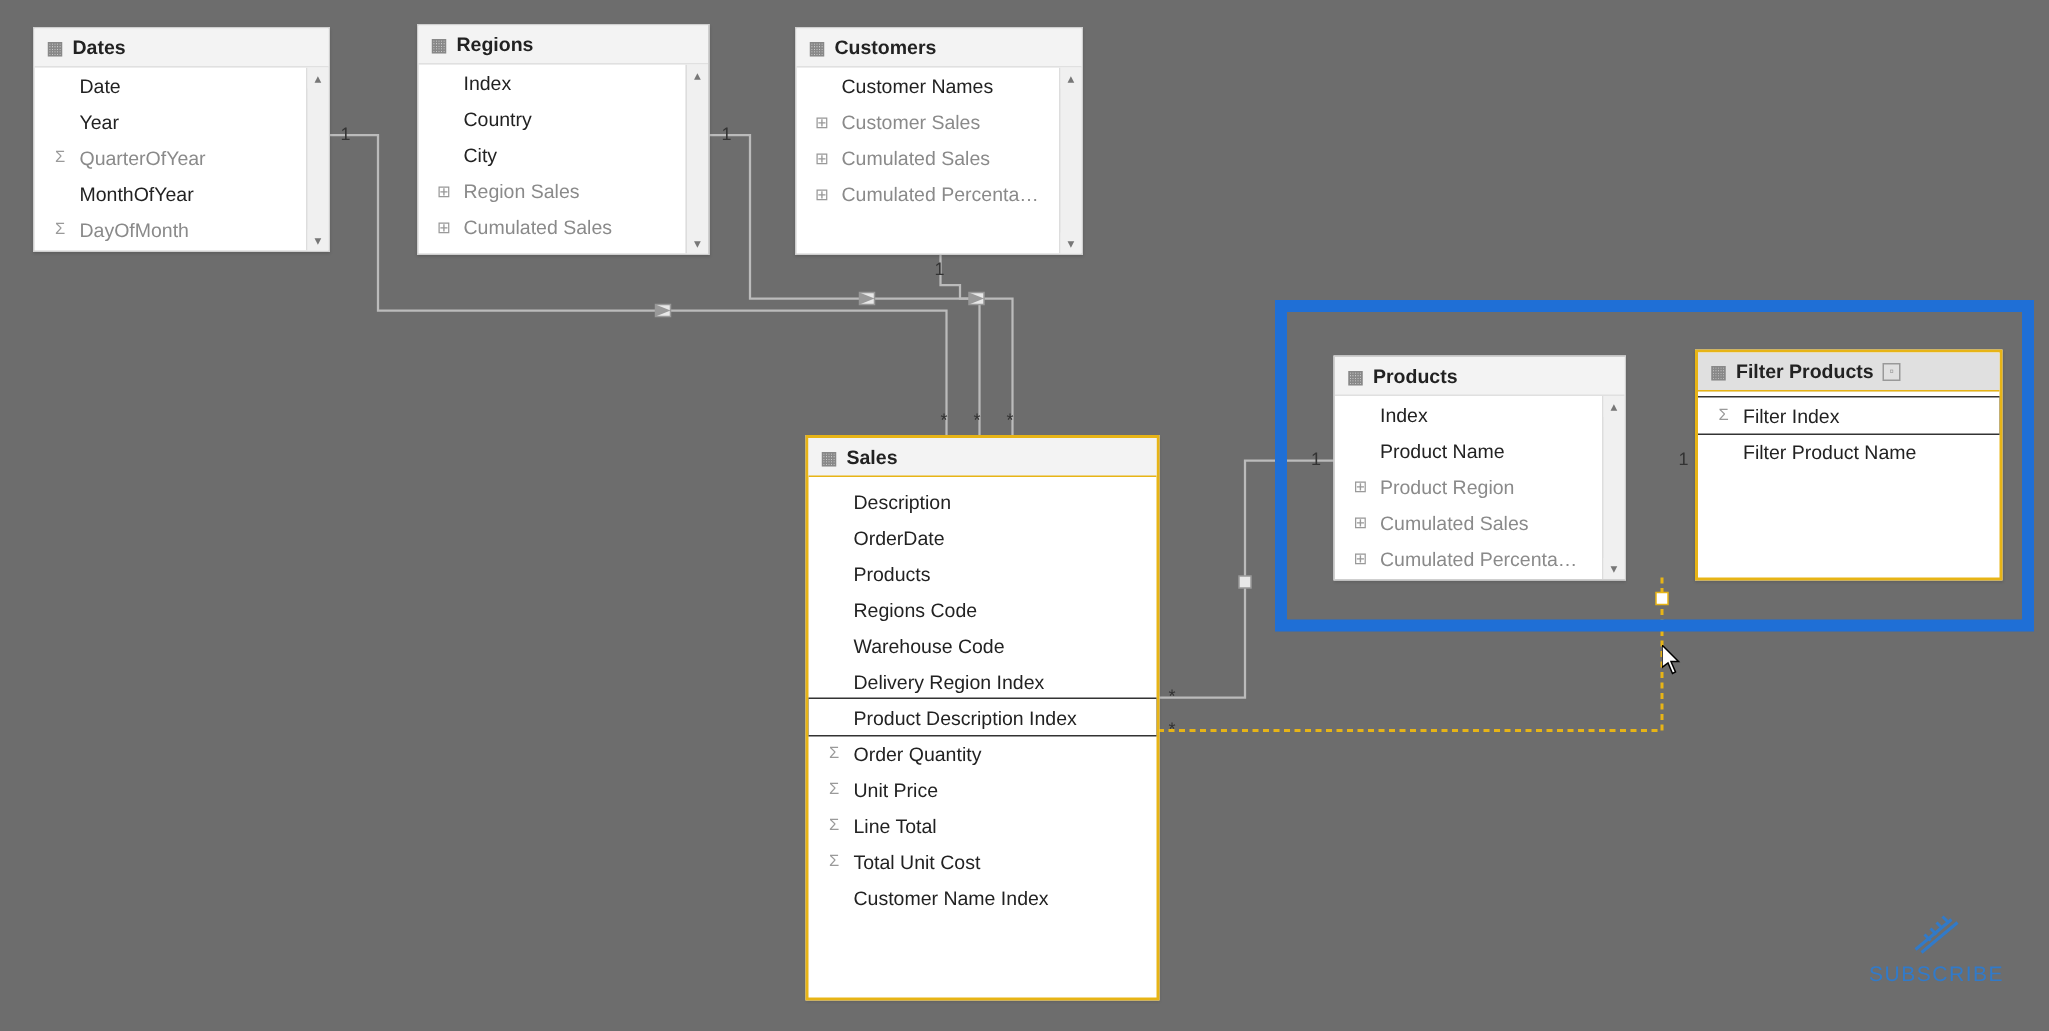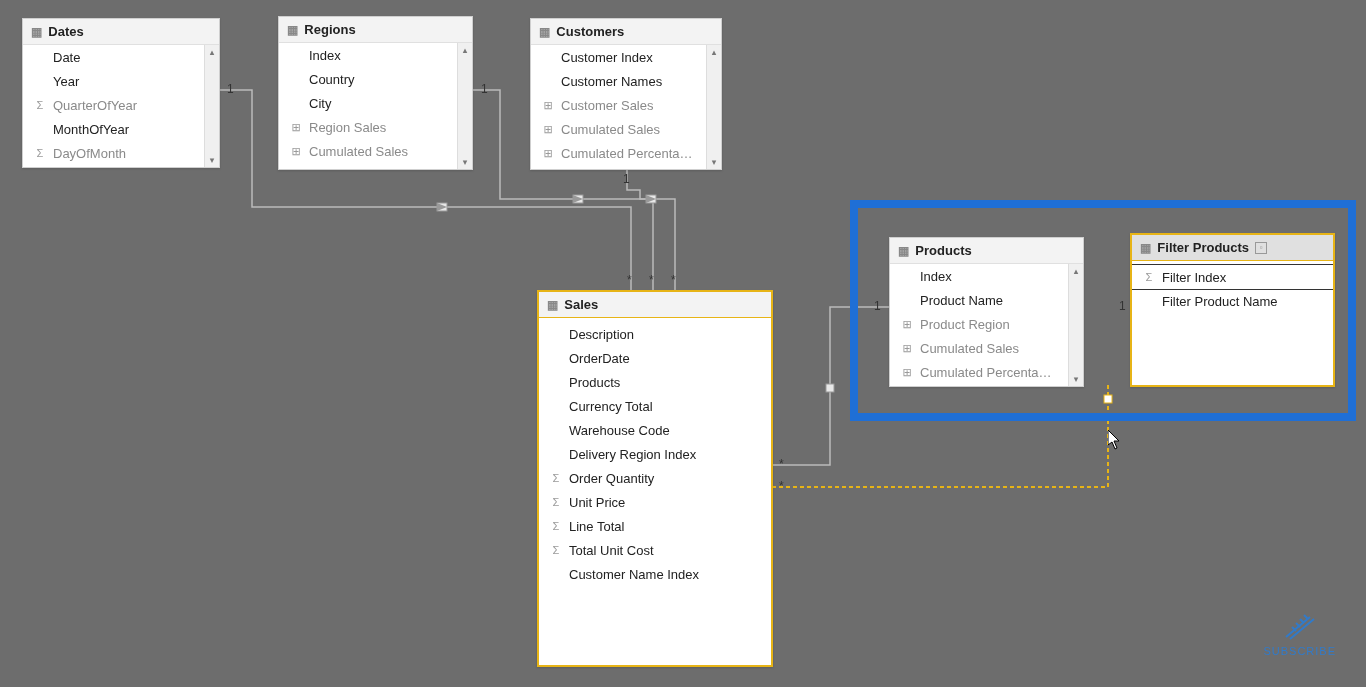--- a/index.html
+++ b/index.html
@@ -124,21 +124,21 @@
     position: absolute;
     width: 14px;
     height: 20px;
     pointer-events: none;
   }
   .subscribe {
     position: absolute;
     right: 30px;
     bottom: 30px;
     color: #2b7cd3;
-    font-size: 11px;
+    font-size: 14px;
     letter-spacing: 1px;
     text-align: center;
     opacity: 0.9;
   }
   .subscribe svg { display:block; margin: 0 auto 2px; }
 </style>
 </head>
 <body>
 <div class="canvas">
 
@@ -245,24 +245,20 @@
 </div>
 
 <div class="tbl" style="left:530px;top:18px;width:190px;height:150px;">
   <div class="hdr">
     <span class="table-icon">▦</span>
     <span>Customers</span>
   </div>
   <div class="fields">
     <div class="field">
           <span class="ficon"></span>
-          <span>Customer Index</span>
-        </div>
-    <div class="field">
-          <span class="ficon"></span>
           <span>Customer Names</span>
         </div>
     <div class="field measure">
           <span class="ficon">⊞</span>
           <span>Customer Sales</span>
         </div>
     <div class="field measure">
           <span class="ficon">⊞</span>
           <span>Cumulated Sales</span>
         </div>
@@ -290,29 +286,33 @@
     <div class="field">
           <span class="ficon"></span>
           <span>OrderDate</span>
         </div>
     <div class="field">
           <span class="ficon"></span>
           <span>Products</span>
         </div>
     <div class="field">
           <span class="ficon"></span>
-          <span>Currency Total</span>
+          <span>Regions Code</span>
         </div>
     <div class="field">
           <span class="ficon"></span>
           <span>Warehouse Code</span>
         </div>
     <div class="field">
           <span class="ficon"></span>
           <span>Delivery Region Index</span>
+        </div>
+    <div class="field selected">
+          <span class="ficon"></span>
+          <span>Product Description Index</span>
         </div>
     <div class="field">
           <span class="ficon">Σ</span>
           <span>Order Quantity</span>
         </div>
     <div class="field">
           <span class="ficon">Σ</span>
           <span>Unit Price</span>
         </div>
     <div class="field">

